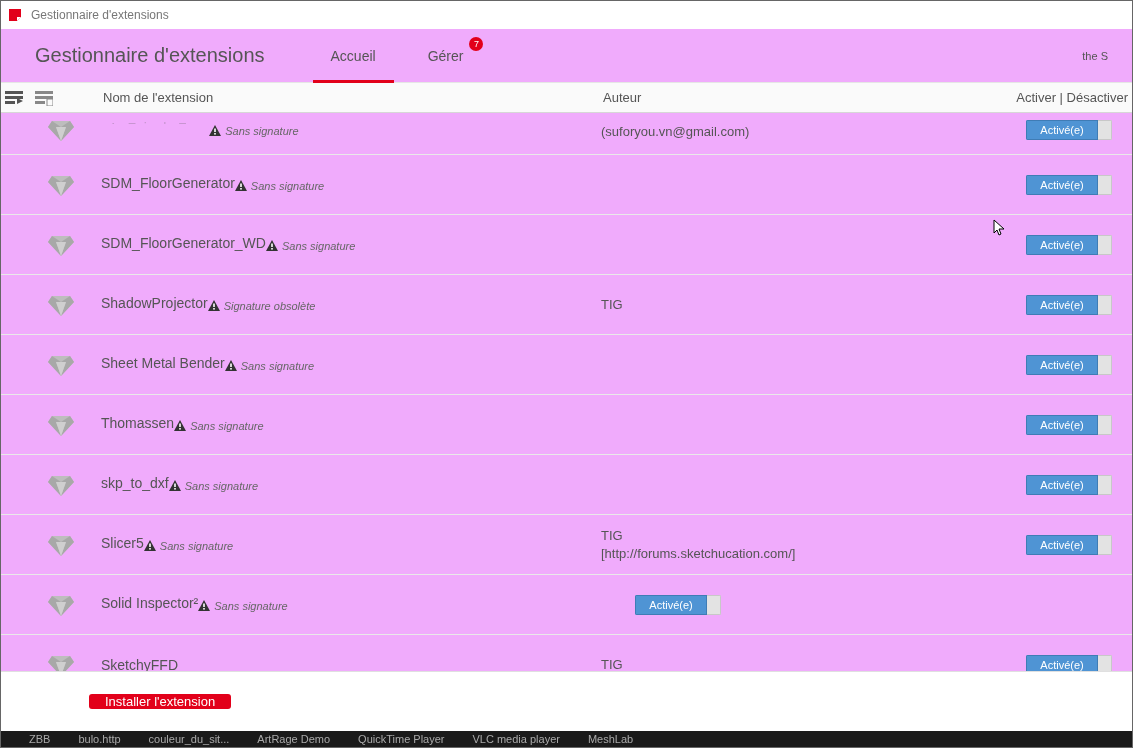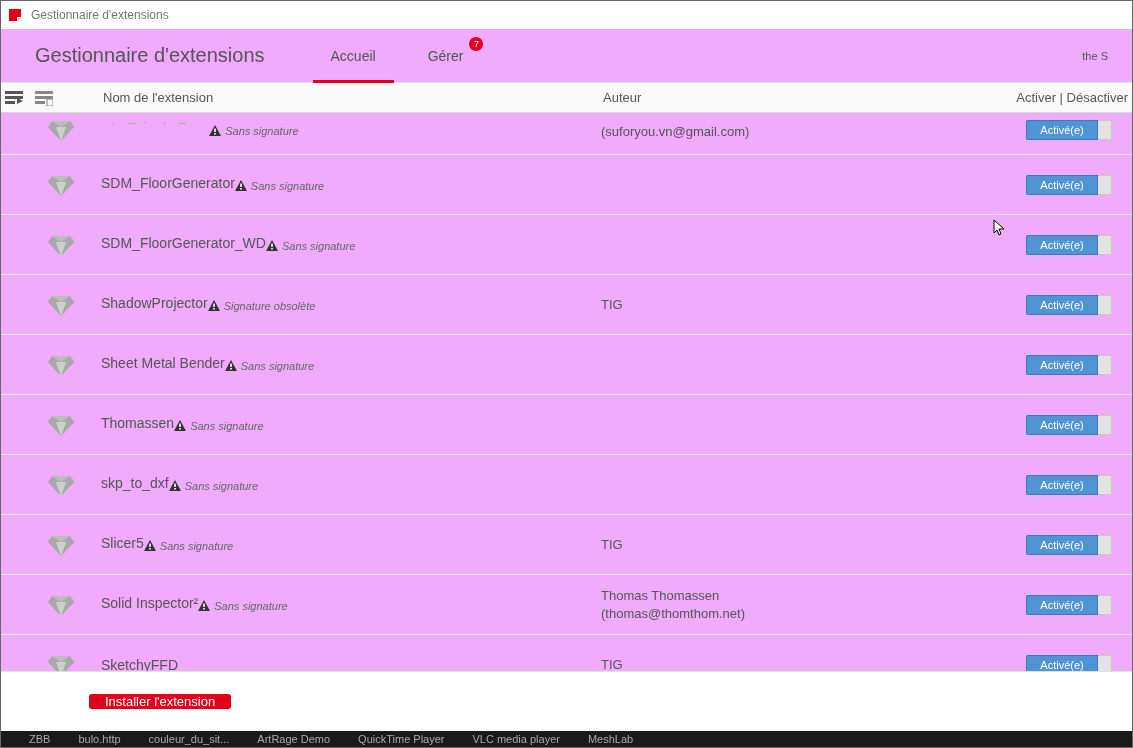--- a/index.html
+++ b/index.html
@@ -322,20 +322,21 @@
               <span><svg class="warn-icon" viewBox="0 0 12 11">
                   <path d="M6 0 L12 11 L0 11 Z" fill="#333"></path>
                   <rect x="5.2" y="3.5" width="1.6" height="3.5" fill="#fff"></rect>
                   <rect x="5.2" y="8" width="1.6" height="1.6" fill="#fff"></rect>
                 </svg></span>
               <span class="sig-text">Sans signature</span>
             </div>
           </div>
           <div class="row-author">
             <div style="">TIG</div>
+            <div>[http://forums.sketchucation.com/]</div>
           </div>
           <div class="row-toggle">
             <div class="toggle">
               <div class="lbl">Activé(e)</div>
               <div class="knob"></div>
             </div>
           </div>
         </div>
         <div class="row">
           <div class="row-icon">
@@ -348,24 +349,20 @@
           <div class="row-main">
             <div class="ext-name" style="">Solid Inspector²</div>
             <div class="sig-line">
               <span><svg class="warn-icon" viewBox="0 0 12 11">
                   <path d="M6 0 L12 11 L0 11 Z" fill="#333"></path>
                   <rect x="5.2" y="3.5" width="1.6" height="3.5" fill="#fff"></rect>
                   <rect x="5.2" y="8" width="1.6" height="1.6" fill="#fff"></rect>
                 </svg></span>
               <span class="sig-text">Sans signature</span>
             </div>
-          </div>
-          <div class="row-author">
-            <div style="">Thomas Thomassen</div>
-            <div>(thomas@thomthom.net)</div>
           </div>
           <div class="row-toggle">
             <div class="toggle">
               <div class="lbl">Activé(e)</div>
               <div class="knob"></div>
             </div>
           </div>
         </div>
         <div class="row">
           <div class="row-icon">

